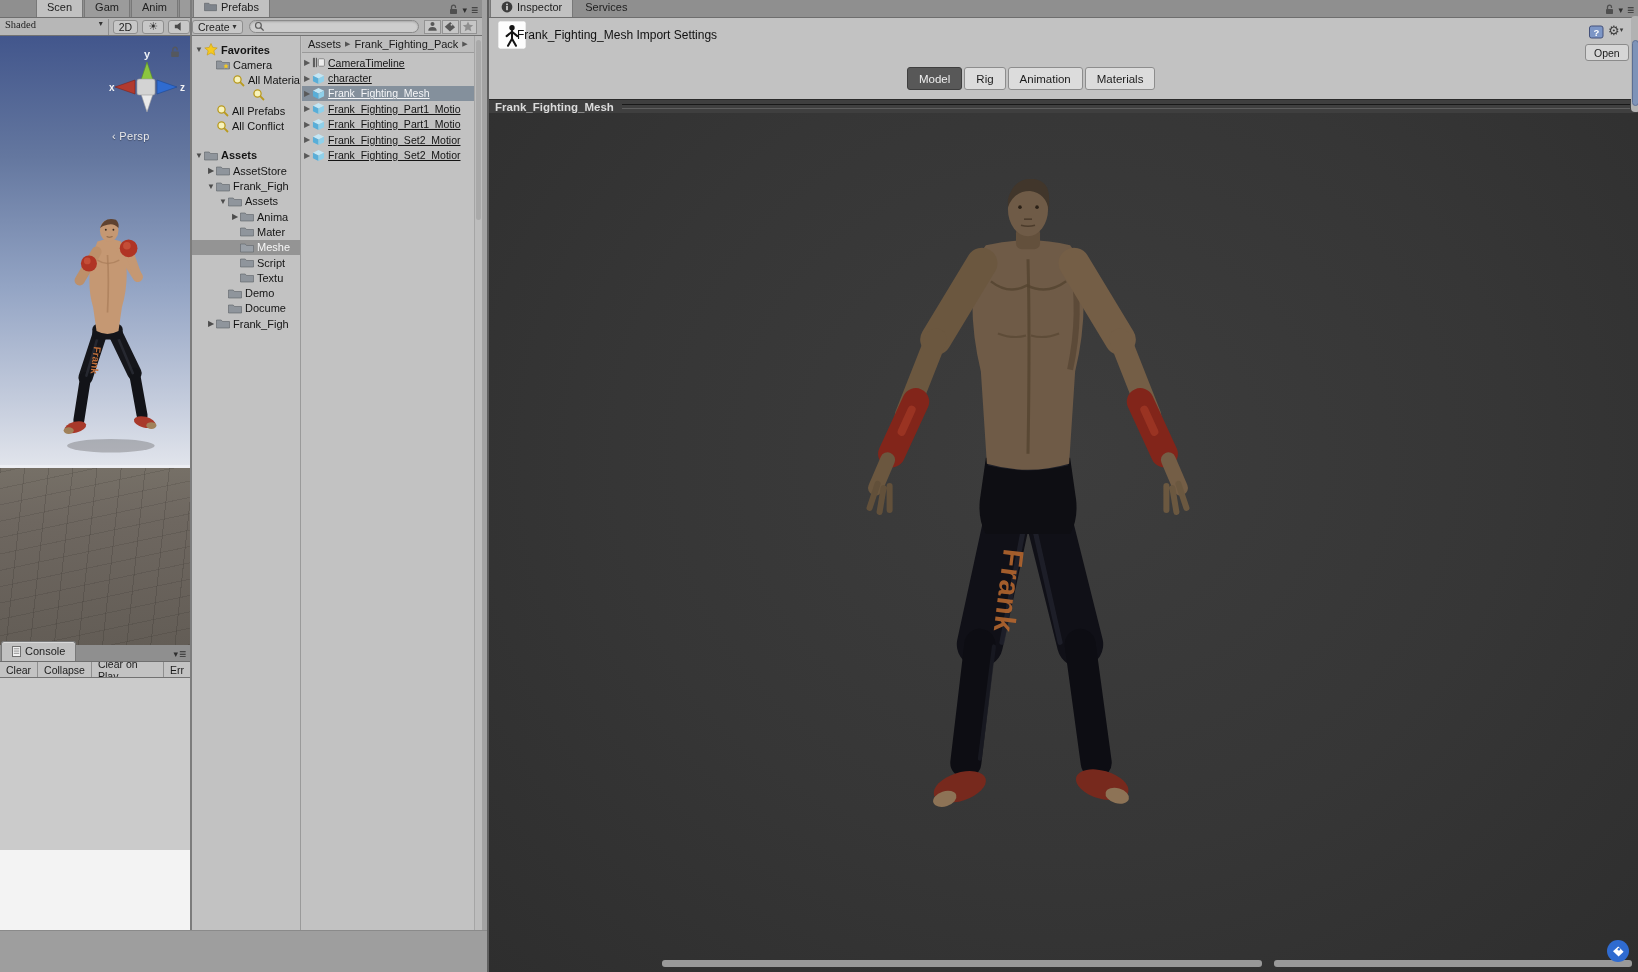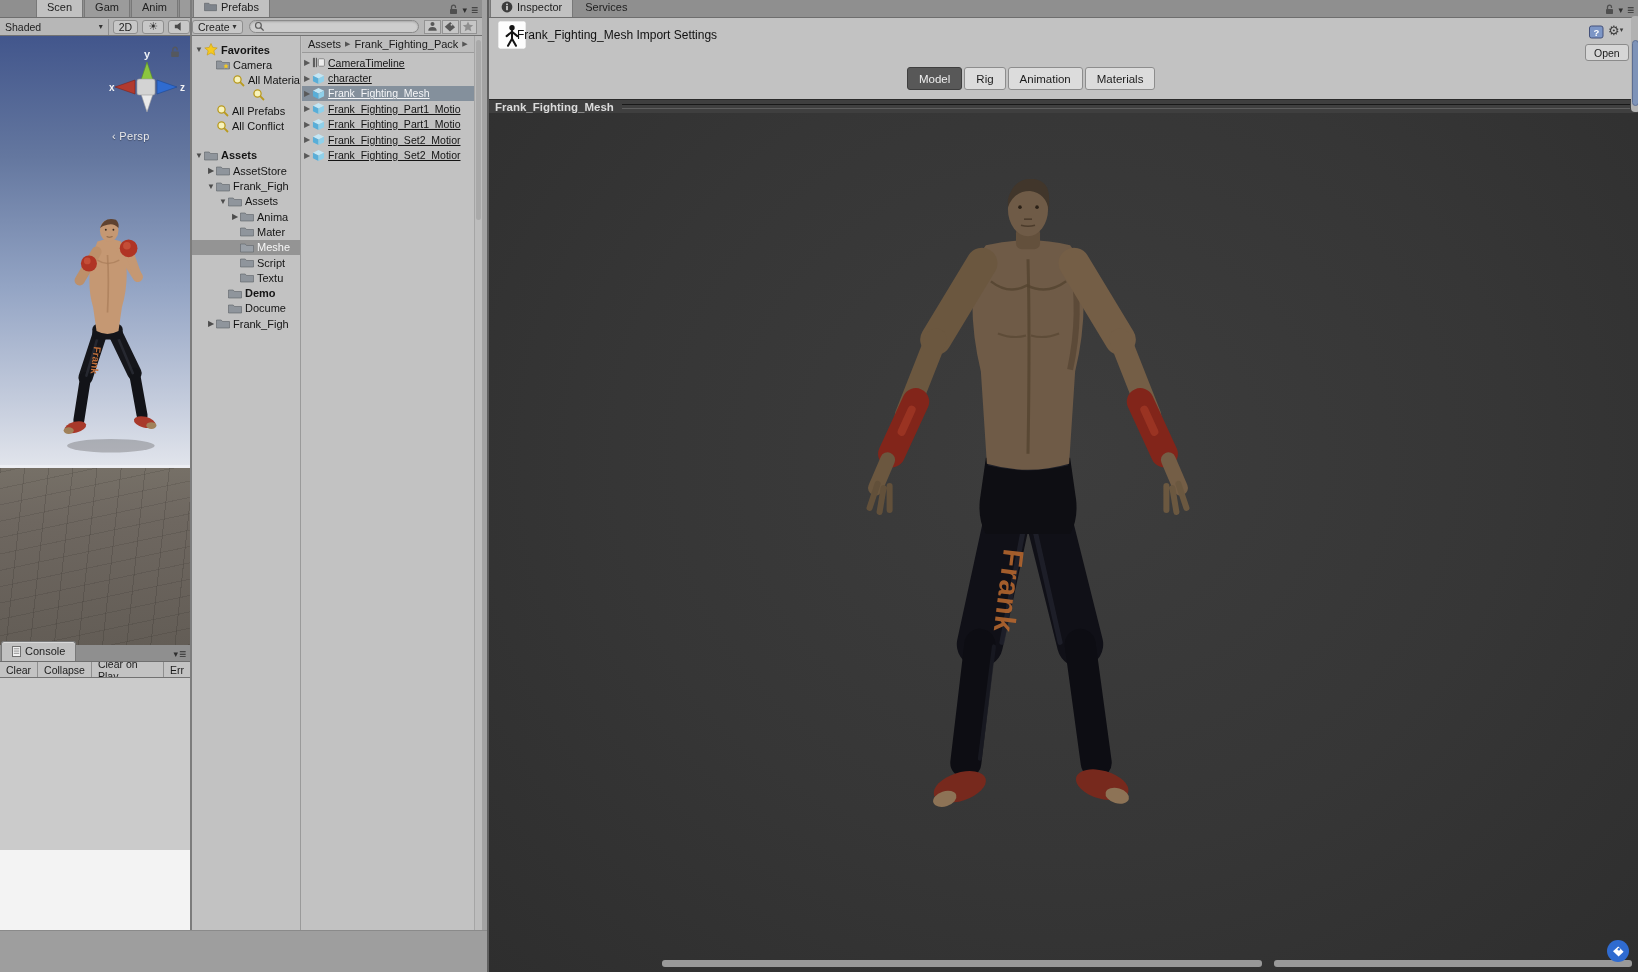--- a/index.html
+++ b/index.html
@@ -15,22 +15,22 @@
        margin-left:1px;border:1px solid #787878;border-bottom:none;white-space:nowrap;}
   .tab.active{background:#c1c1c1;box-shadow:inset 0 1px 0 #dadada;}
   .pmenu{margin-left:auto;display:flex;align-items:center;gap:1px;padding:0 4px 2px 2px;
          color:#2f2f2f;font-size:9px;}
   .pmenu .lines{font-size:12px;line-height:8px;}
   .toolbar{background:#b7b7b7;border-bottom:1px solid #727272;box-sizing:border-box;
            display:flex;align-items:center;height:18px;overflow:hidden;}
   .btn{background:#c7c7c7;border:1px solid #8e8e8e;border-radius:3px;height:14px;
        display:inline-flex;align-items:center;justify-content:center;
        font-size:10.5px;color:#1d1d1d;padding:0 5px;box-sizing:border-box;white-space:nowrap;}
-  .flatbtn{display:inline-flex;align-items:center;height:16px;padding:0 5px;
-           font-size:10.5px;color:#1d1d1d;}
+  .flatbtn{display:inline-flex;height:16px;padding:0 5px;
+           font-size:10.5px;color:#1d1d1d;font-family:Liberation Serif, serif;}
   .caret{font-size:8px;margin-left:3px;color:#333;}
   
   #scene-viewport{left:0;top:36px;width:190px;height:609px;overflow:hidden;}
   #sky{left:0;top:0;width:190px;height:432px;
        background:linear-gradient(180deg,#42568c 0%,#64779f 28%,#93a4c4 58%,#c3cbdc 84%,#e2e5ec 100%);}
   #ground{left:0;top:432px;width:190px;height:177px;
           background:linear-gradient(180deg,#767067 0%,#6e6760 30%,#635d56 100%);}
   #grid{left:0;top:432px;width:190px;height:177px;opacity:.5;
         background:repeating-linear-gradient(96deg,rgba(35,31,28,.35) 0 1px,transparent 1px 24px),
                    repeating-linear-gradient(-12deg,rgba(35,31,28,.25) 0 1px,transparent 1px 16px);}
@@ -424,21 +424,21 @@
           <span class="lbl">Script</span>
         </div>
         <div class="trow" style="padding-left:48px;">
           <span class="icon16">
               <svg width="14" height="11" viewBox="0 0 14 11">
                 <path d="M0.5 2 L0.5 10 L13.5 10 L13.5 3.5 L6.5 3.5 L5.2 2 Z" fill="#8f959c" stroke="#5d6167" stroke-width=".6"></path>
               </svg>
             </span>
           <span class="lbl">Textu</span>
         </div>
-        <div class="trow" style="padding-left:36px;font-weight:bold;">
+        <div class="trow" style="padding-left:36px;">
           <span class="icon16">
               <svg width="14" height="11" viewBox="0 0 14 11">
                 <path d="M0.5 2 L0.5 10 L13.5 10 L13.5 3.5 L6.5 3.5 L5.2 2 Z" fill="#8f959c" stroke="#5d6167" stroke-width=".6"></path>
               </svg>
             </span>
           <span class="lbl">Demo</span>
         </div>
         <div class="trow" style="padding-left:36px;">
           <span class="icon16">
               <svg width="14" height="11" viewBox="0 0 14 11">

